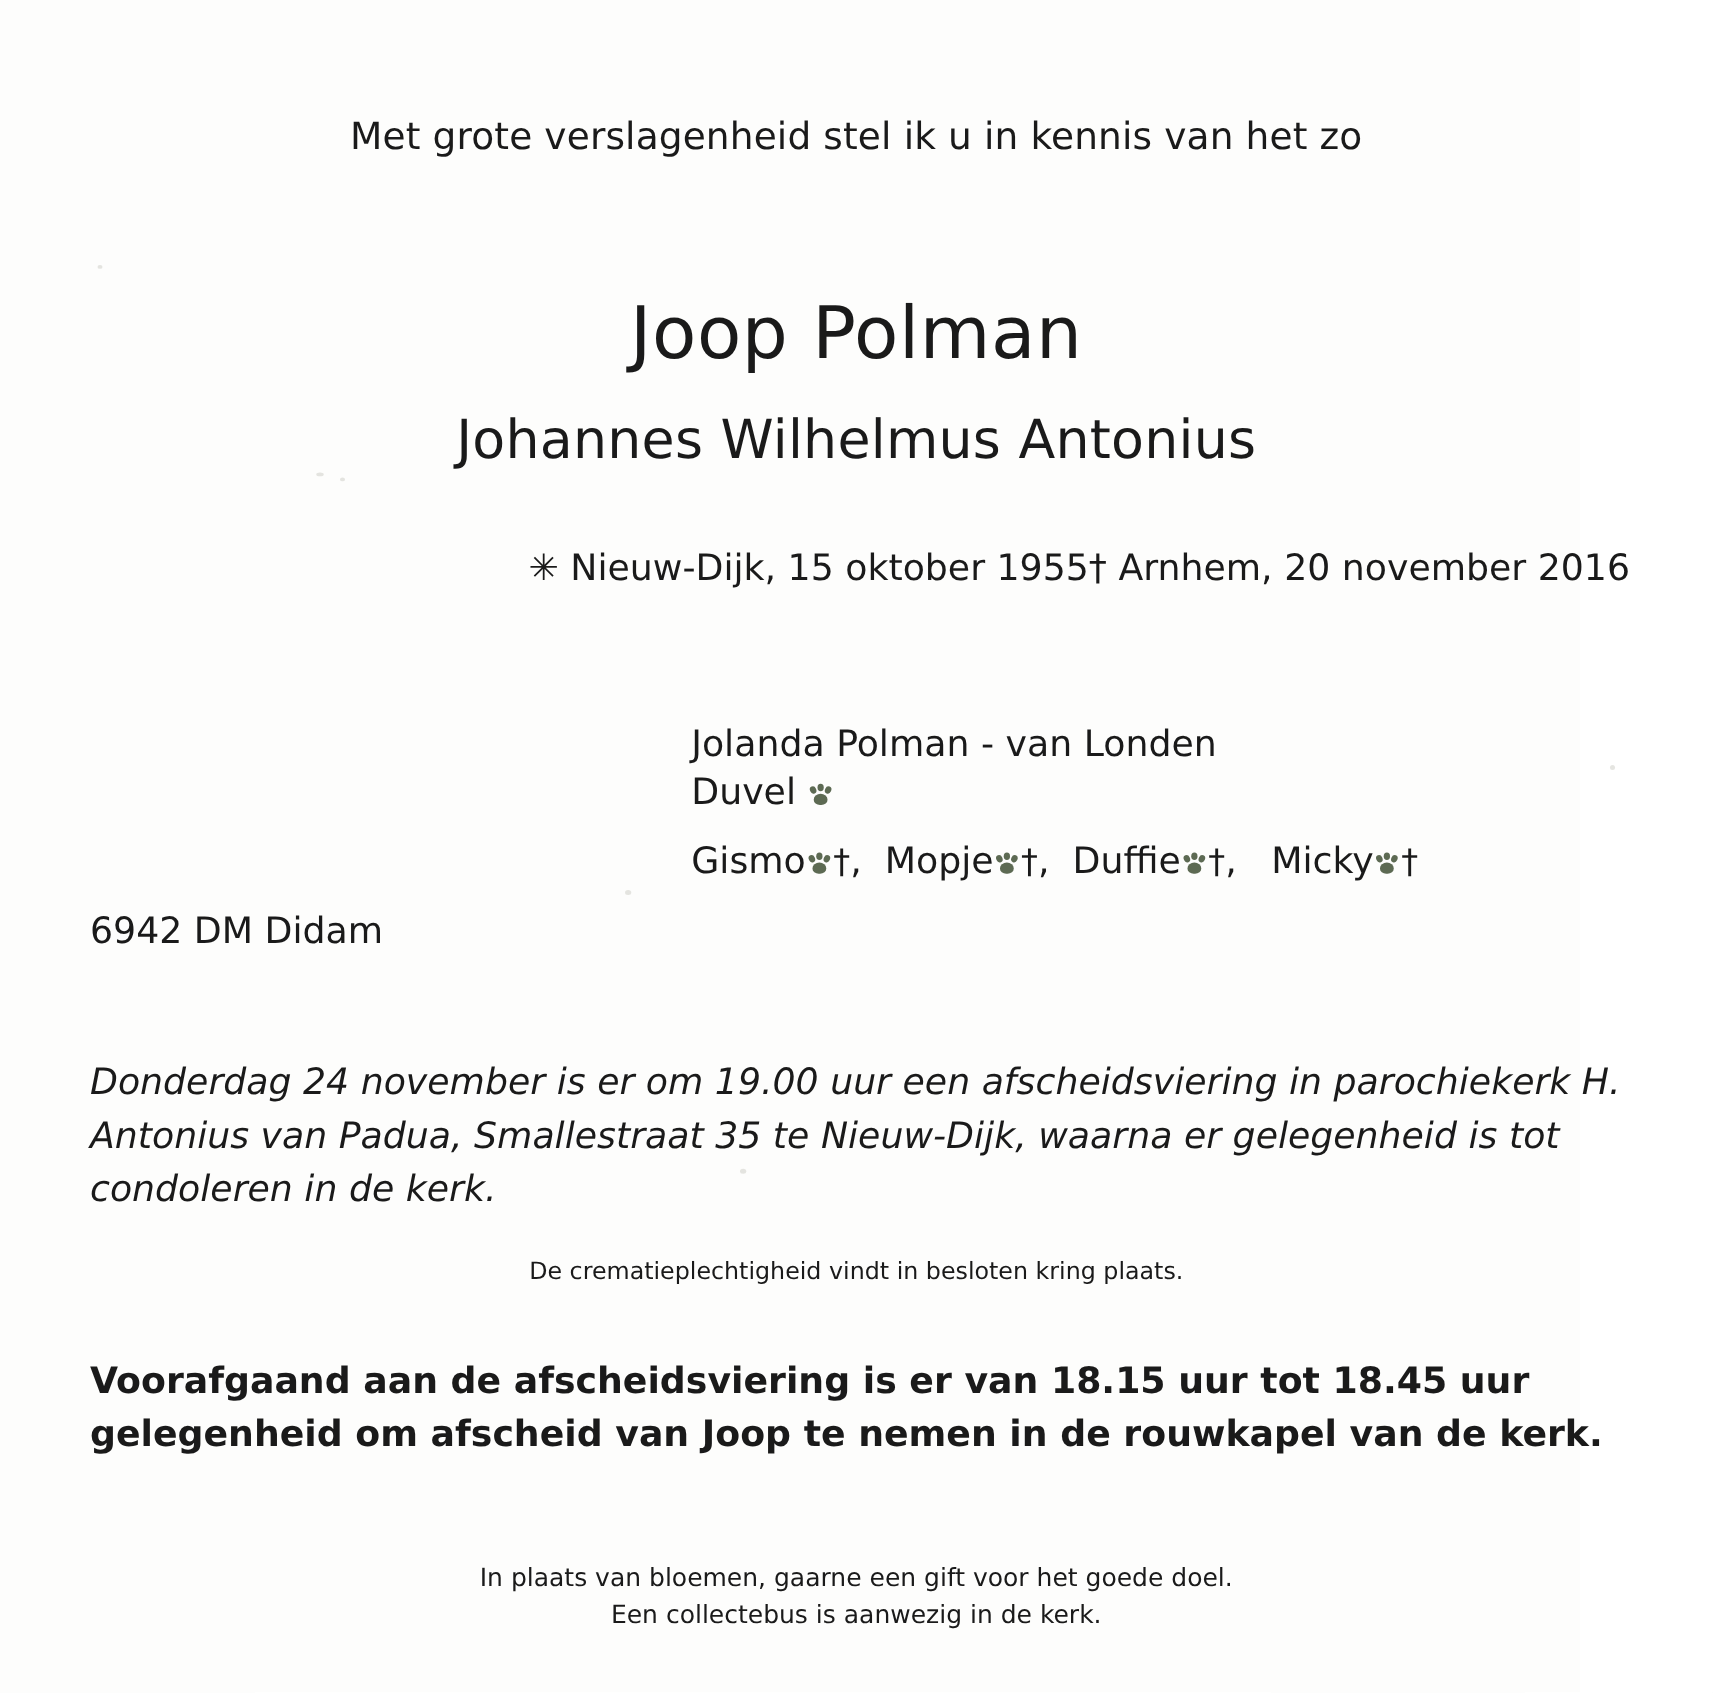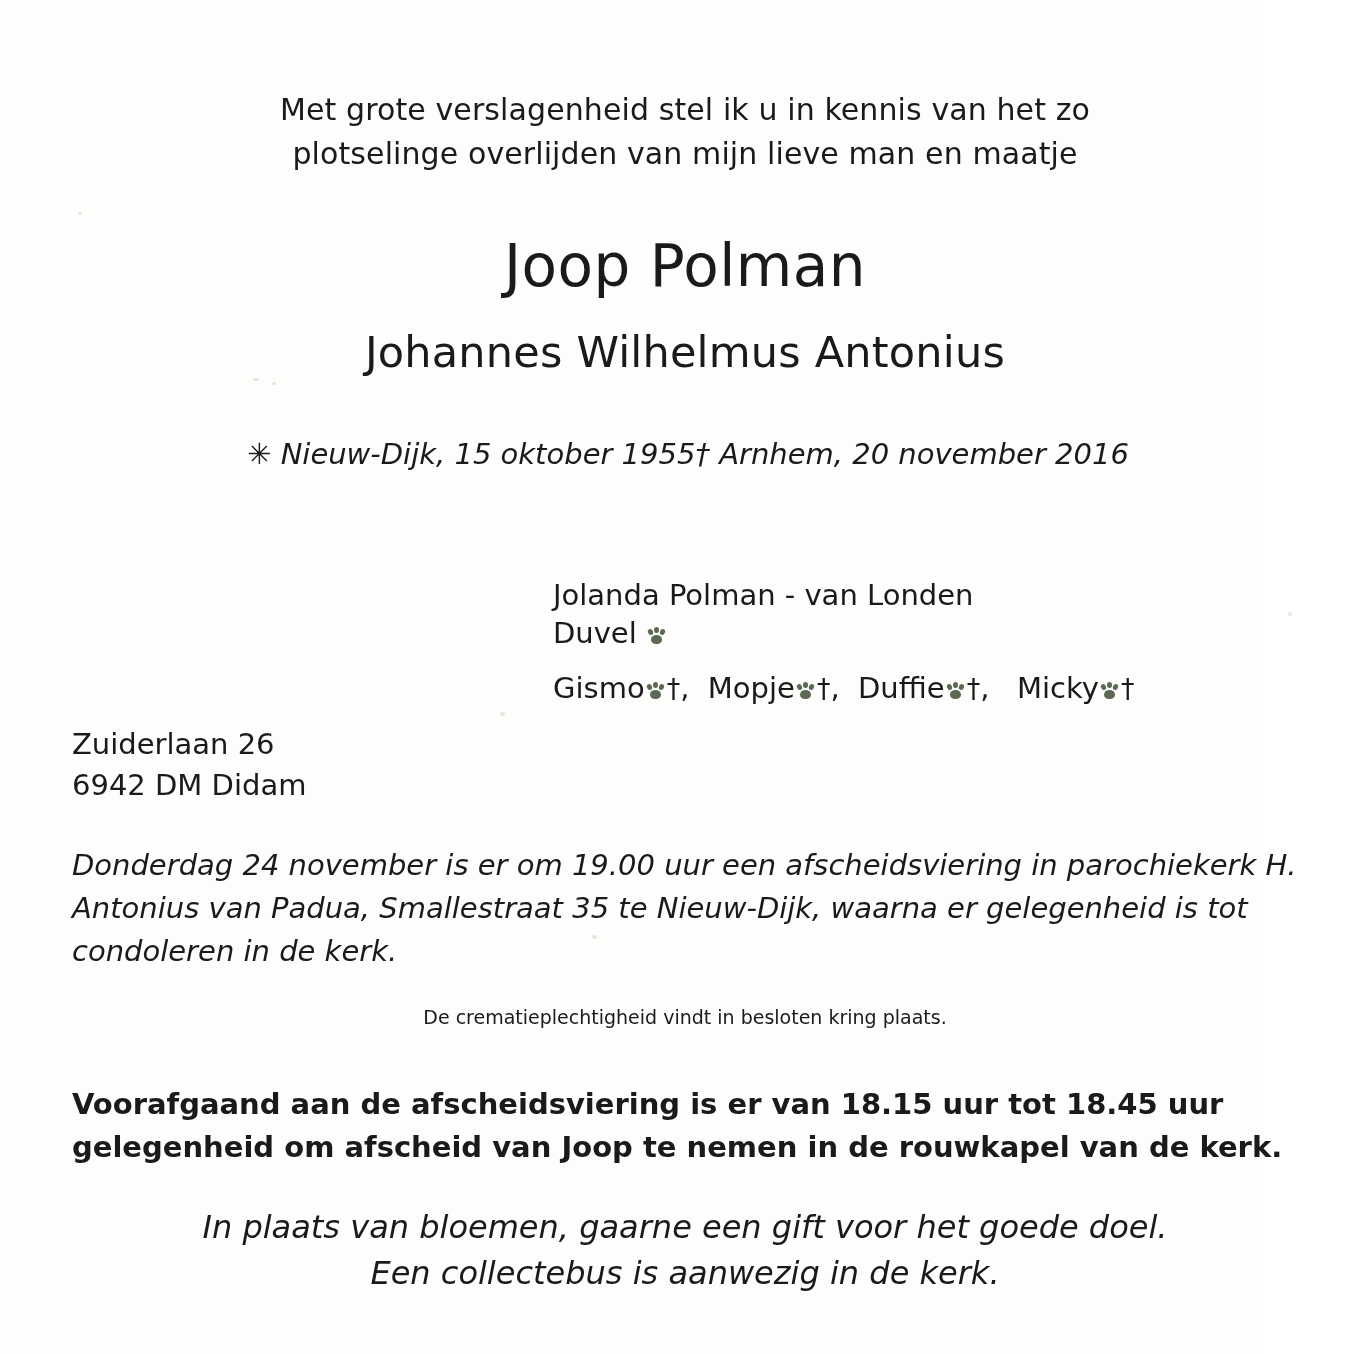--- a/index.html
+++ b/index.html
@@ -59,22 +59,21 @@
     letter-spacing: .2px;
   }
 
   .dates {
     position: absolute;
     top: 437px;
     left: 72px;
     width: 1232px;
     font-size: 29px;
     display: flex;
-    justify-content: center;
-    font-style: italic;
+    justify-content: flex-end;
   }
   .birth, .death { white-space: nowrap; }
   .cross-glyph { font-size: 27px; }
 
   .survivors {
     position: absolute;
     top: 551px;
     left: 553px;
     font-size: 29px;
     line-height: 1.32;
@@ -136,44 +135,42 @@
     top: 1083px;
     left: 72px;
     width: 1236px;
     font-size: 29px;
     line-height: 1.48;
     font-weight: bold;
   }
 
   .closing {
     position: absolute;
-    top: 1204px;
-    left: 0;
-    width: 1370px;
-    text-align: center;
-    font-style: italic;
-    font-size: 32px;
+    top: 1248px;
+    left: 0;
+    width: 1370px;
+    text-align: center;
+    font-size: 20px;
     line-height: 1.45;
   }
 </style>
 </head>
 <body>
 
 <div class="page">
 
   <span class="speck" style="left:253px;top:378px;width:6px;height:3px;"></span>
   <span class="speck" style="left:272px;top:382px;width:4px;height:3px;"></span>
   <span class="speck" style="left:500px;top:712px;width:5px;height:4px;"></span>
   <span class="speck" style="left:592px;top:935px;width:5px;height:4px;"></span>
   <span class="speck" style="left:1288px;top:612px;width:4px;height:4px;"></span>
   <span class="speck" style="left:78px;top:212px;width:4px;height:3px;"></span>
 
   <div class="intro">
     <div>Met grote verslagenheid stel ik u in kennis van het zo</div>
-    <div>plotselinge overlijden van mijn lieve man en maatje</div>
   </div>
 
   <div class="name-main">Joop Polman</div>
   <div class="name-full">Johannes Wilhelmus Antonius</div>
 
   <div class="dates">
     <span class="birth">✳ Nieuw-Dijk, 15 oktober 1955</span>
     <span class="death">† Arnhem, 20 november 2016</span>
   </div>
 
@@ -185,21 +182,20 @@
     </div>
     <div class="pets-line">
       <span>Gismo</span><span class="paw"><i class="p1"></i><i class="p2"></i><i class="p3"></i><i class="p4"></i></span><span class="cross-glyph">†</span><span>,</span>&nbsp;
       <span>Mopje</span><span class="paw"><i class="p1"></i><i class="p2"></i><i class="p3"></i><i class="p4"></i></span><span class="cross-glyph">†</span><span>,</span>&nbsp;
       <span>Duffie</span><span class="paw"><i class="p1"></i><i class="p2"></i><i class="p3"></i><i class="p4"></i></span><span class="cross-glyph">†</span><span>,</span>&nbsp;&nbsp;
       <span>Micky</span><span class="paw"><i class="p1"></i><i class="p2"></i><i class="p3"></i><i class="p4"></i></span><span class="cross-glyph">†</span>
     </div>
   </div>
 
   <div class="address">
-    <div>Zuiderlaan 26</div>
     <div>6942 DM  Didam</div>
   </div>
 
   <div class="service">Donderdag 24 november is er om 19.00 uur een afscheidsviering in parochiekerk H. Antonius van Padua, Smallestraat 35 te Nieuw-Dijk, waarna er gelegenheid is tot condoleren in de kerk.</div>
 
   <div class="cremation">De crematieplechtigheid vindt in besloten kring plaats.</div>
 
   <div class="farewell">Voorafgaand aan de afscheidsviering is er van 18.15 uur tot 18.45 uur gelegenheid om afscheid van Joop te nemen in de rouwkapel van de kerk.</div>
 
   <div class="closing">

